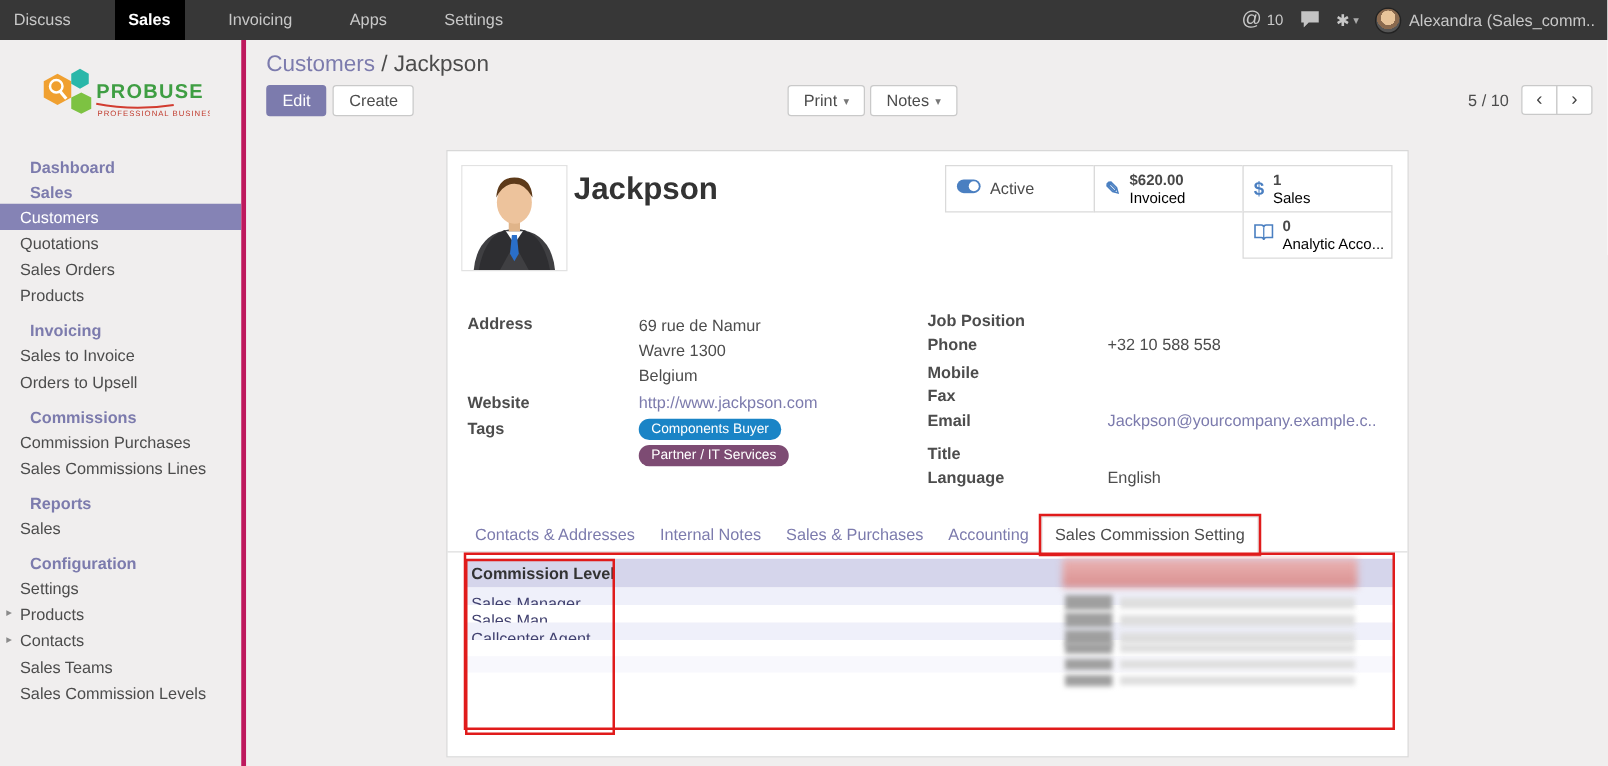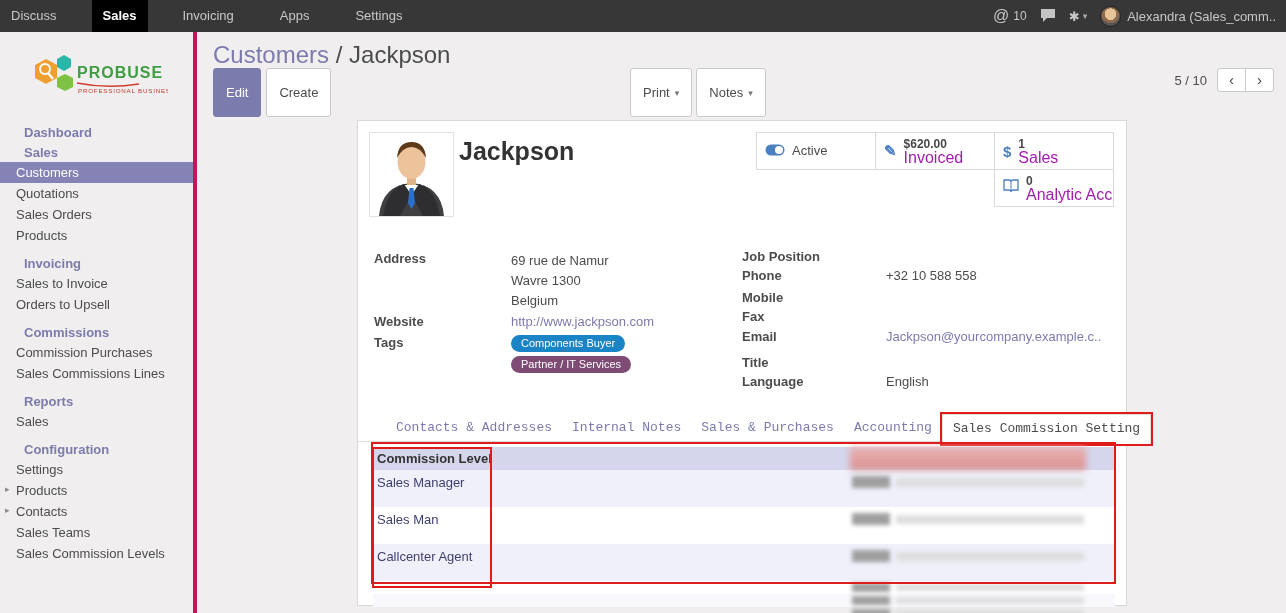--- a/index.html
+++ b/index.html
@@ -45,24 +45,24 @@
   .nav { font-size: 13px; }
   .nav-header { color: var(--accent, #7c7bad); font-weight: bold; padding: 3px 24px 2px; cursor: pointer; }
   .nav-section { margin-top: 7px; }
   .nav-section.first { margin-top: 0; }
   .nav-item { color: #4c4c4c; padding: 3px 8px 3px 16px; cursor: pointer; position: relative; white-space: nowrap; }
   .nav-item.active { background: var(--selected_item_bg, #8583b5); color: #fff; }
   .nav-item .arrow { position: absolute; left: 5px; top: 4px; font-size: 9px; color: #8a8a8a; }
 
   
   .main { position: absolute; left: 197px; top: 32px; right: 0; bottom: 0; background: #f0eeee; }
-  .breadcrumb { position: absolute; left: 16px; top: 9px; font-size: 24px; color: #4c4c4c; }
+  .breadcrumb { position: absolute; left: 16px; top: 9px; font-size: 18px; color: #4c4c4c; }
   .breadcrumb .parent { color: var(--accent, #7c7bad); cursor: pointer; }
   .btn {
-    display: inline-flex; align-items: center; font-size: 13px; padding: 16px 12px;
+    display: inline-flex; align-items: center; font-size: 13px; padding: 4px 12px;
     border: 1px solid #c9c9c9; border-radius: 3px; background: #fff; color: #4c4c4c; cursor: pointer;
   }
   .btn .caret { font-size: 9px; margin-left: 5px; color: #777; }
   .btn.primary { background: var(--accent, #7c7bad); border-color: var(--accent, #7c7bad); color: #fff; }
   .edit-create { position: absolute; left: 16px; top: 36px; display: flex; gap: 5px; }
   .print-action { position: absolute; left: 433px; top: 36px; display: flex; gap: 4px; }
   .pager { position: absolute; right: 12px; top: 36px; display: flex; align-items: center; gap: 10px; font-size: 13px; color: #4c4c4c; }
   .pager-btns { display: flex; }
   .pager-btn { width: 29px; text-align: center; padding: 2px 0 3px; border: 1px solid #c9c9c9; background: #fff; font-size: 15px; line-height: 17px; color: #444; cursor: pointer; }
   .pager-btn.prev { border-radius: 3px 0 0 3px; }
@@ -74,21 +74,21 @@
     background: #fff; border: 1px solid #d8d8d8;
   }
   .avatar-box { position: absolute; left: 11px; top: 11px; width: 85px; height: 85px; border: 1px solid #e2e2e2; background: #fff; }
   .record-name { position: absolute; left: 101px; top: 16px; font-size: 25px; font-weight: bold; color: #333; }
 
   .stats { position: absolute; right: 12px; top: 12px; display: grid; grid-template-columns: repeat(3, 119px); grid-auto-rows: 37px; }
   .stat { border: 1px solid #dadada; margin-left: -1px; margin-top: -1px; background: #fff; display: flex; align-items: center; gap: 7px; padding: 0 8px; cursor: pointer; overflow: hidden; }
   .stat .glyph { color: var(--stat_icon_blue, #4a7fc1); font-size: 15px; font-weight: bold; flex-shrink: 0; }
   .stat-text { display: flex; flex-direction: column; line-height: 14px; }
   .stat-value { font-size: 12px; font-weight: bold; color: #484848; }
-  .stat-label { font-size: 16px; color: #a21caf; white-space: nowrap; }
+  .stat-label { font-size: 12px; color: #000000; white-space: nowrap; }
   .stat.single .stat-label { font-size: 13px; color: #4c4c4c; }
   .stat-analytic { grid-column: 3; grid-row: 2; }
 
   .fields-left { position: absolute; left: 16px; top: 130px; width: 350px; font-size: 13px; color: #4c4c4c; }
   .frow { display: flex; margin-bottom: 3px; }
   .flabel { width: 137px; font-weight: bold; flex-shrink: 0; }
   .addr-line { line-height: 20px; }
   .mt3 { margin-top: 3px; } .mt4 { margin-top: 4px; } .mt6 { margin-top: 6px; } .mt10 { margin-top: 10px; }
   .link { color: var(--link, #7c7bad); cursor: pointer; }
   .tagwrap { display: flex; flex-direction: column; align-items: flex-start; gap: 4px; }
@@ -97,31 +97,31 @@
   .tag-purple { background: var(--tag_purple, #7d4b73); }
 
   .fields-right { position: absolute; left: 384px; top: 128px; width: 372px; font-size: 13px; color: #4c4c4c; }
   .frow2 { display: flex; margin-bottom: 3px; min-height: 16px; }
   .flabel2 { width: 144px; font-weight: bold; flex-shrink: 0; }
   .fvalue2 { white-space: nowrap; overflow: hidden; }
 
   
   .tabs {
     position: absolute; left: 0; top: 293px; width: 100%; height: 28px;
-    border-bottom: 1px solid #ddd; padding-left: 28px; display: flex; align-items: flex-start; font-family: Liberation Mono, monospace;
+    border-bottom: 1px solid #ddd; padding-left: 12px; display: flex; align-items: center;
   }
   .tab { padding: 6px 10px 7px; font-size: 13px; color: var(--accent, #7c7bad); cursor: pointer; white-space: nowrap; }
   .tab.active {
     color: #4c4c4c; background: #fff; border: 1px solid #ddd; border-bottom: 1px solid #fff;
     margin-bottom: -1px; outline: 2px solid var(--annotation_red, #e01b1b);
   }
 
   
   .ctable { position: absolute; left: 15px; top: 326px; width: 742px; font-size: 13px; }
-  .trow { display: flex; height: 37px; cursor: pointer; }
+  .trow { display: flex; height: 14px; cursor: pointer; }
   .trow.thead { height: 23px; background: var(--table_header_bg, #d5d5eb); cursor: default; }
   .trow.stripe { background: var(--table_stripe_bg, #eff0fa); }
   .trow.footer { height: 13px; }
   .trow.footer.mid { background: #f8f8fd; }
   .tcell-left { width: 477px; padding-left: 4px; line-height: 25px; color: #3f3f6e; overflow: hidden; }
   .thead .tcell-left { line-height: 23px; font-weight: bold; color: #333; }
   .tcell-right { width: 265px; position: relative; }
   .blur-pink { position: absolute; left: 0; top: 0; width: 236px; height: 100%; background: linear-gradient(180deg, #eab3b3, #d98f8f); filter: blur(3px); }
   .blur-dark { position: absolute; left: 2px; top: 6px; width: 38px; height: 12px; background: #9f9f9f; filter: blur(2px); }
   .blur-strip { position: absolute; left: 46px; top: 8px; width: 188px; height: 9px; background: #dedede; filter: blur(2px); }

